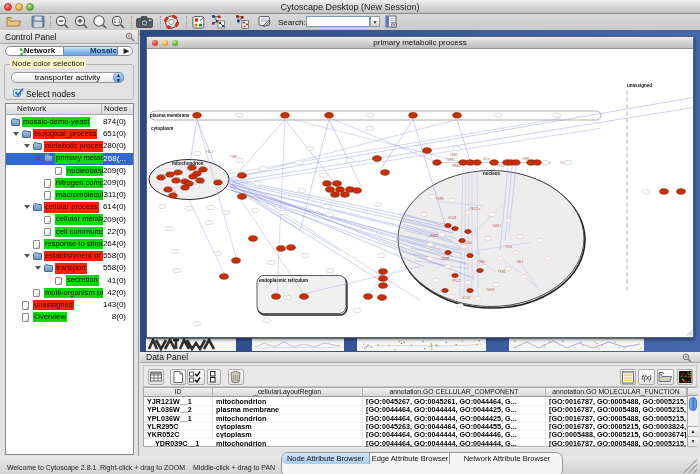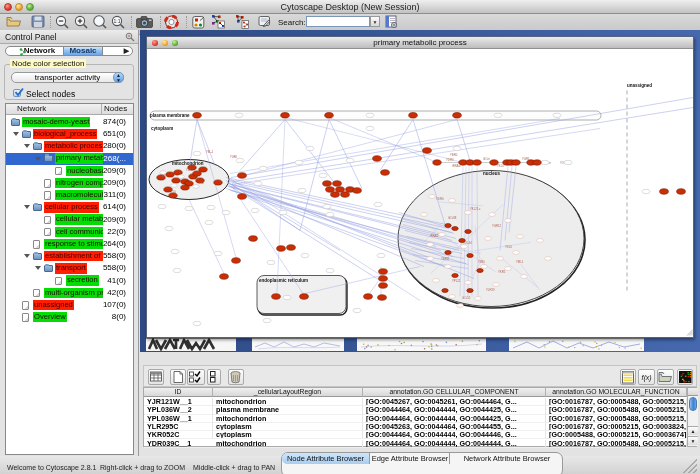--- a/index.html
+++ b/index.html
@@ -12,21 +12,21 @@
 #titlebar .t3{left:26px;background:radial-gradient(circle at 35% 30%,#c8f0a0,#5eb233 60%,#3c8718);border:0.5px solid #57993a}
 #wtitle{width:100%;text-align:center;font-size:9px;color:#222;line-height:14px}
 
 #toolbar{left:0;top:14px;width:700px;height:21px;background:linear-gradient(#d9d9d9,#c6c6c6);border-bottom:1px solid #9a9a9a}
 .sep{position:absolute;top:2px;height:12px;width:0;border-left:1px dotted #999}
 
 #cp{left:0;top:30px;width:139px;height:426px;background:#e3e3e3;border-right:1px solid #9a9a9a}
 #cptitle{left:0;top:0;width:138px;height:14px;background:linear-gradient(#ececec,#d2d2d2);border-bottom:1px solid #aaa;font-size:8.5px;color:#111;line-height:14px;padding-left:5px}
 #tabs{left:5px;top:16px;width:128px;height:10px;background:#fff;border:1px solid #8a8a8a;border-radius:6px;font-size:8px;font-weight:bold}
 #tabnet{left:0;top:0;width:57px;height:8px;line-height:8px;text-align:center;color:#111;padding-left:10px}
-#tabmos{left:57px;top:0;width:40px;height:8px;line-height:8px;text-align:center;color:#1a3a66;background:linear-gradient(#cfe6fb,#8fbef2 50%,#6ba6e8);border-left:1px solid #8a8a8a;border-right:1px solid #8a8a8a}
+#tabmos{left:57px;top:0;width:55px;height:8px;line-height:8px;text-align:right;color:#1a3a66;background:linear-gradient(#cfe6fb,#8fbef2 50%,#6ba6e8);border-left:1px solid #8a8a8a;border-right:1px solid #8a8a8a}
 #tabarr{left:113px;top:0;width:15px;height:8px;line-height:8px;text-align:center;color:#222;font-size:7px}
 #gbox{left:4px;top:34px;width:130px;height:36px;border:1px solid #b6b6b6;border-radius:3px}
 #gboxlab{left:10px;top:29px;background:#fef9c3;padding:0 2px;font-size:8px;color:#111}
 #combo{left:11px;top:42px;width:113px;height:11px;background:linear-gradient(#fff,#e8e8e8);border:1px solid #999;border-radius:5px;font-size:8px;line-height:10px;text-align:center;color:#000}
 #combobtn{left:113px;top:42px;width:11px;height:11px;background:linear-gradient(#b7d9f8,#5e9ce6);border:1px solid #7799bb;border-radius:5px;font-size:5px;color:#123;text-align:center;line-height:5px}
 #cbx{left:13px;top:59px;width:8px;height:8px;background:linear-gradient(#eaf4fe,#b8d9f6);border:1px solid #6f96c0;border-radius:2px;color:#1c4f8a;font-size:9px;line-height:8px;font-weight:bold;text-align:center}
 #cbxlab{left:26px;top:59px;font-size:8.5px;color:#000}
 #treebox{left:5px;top:73px;width:129px;height:352px;background:#fff;border:1px solid #888}
 #treehead{left:0;top:0;width:127px;height:11px;background:linear-gradient(#f2f2f2,#dcdcdc);border-bottom:1px solid #aaa;font-size:8px;color:#111}
 .tr{position:absolute;width:127px;height:12.2px;font-size:7.6px;line-height:12px;white-space:nowrap}
@@ -269,21 +269,21 @@
           <span class="cnt" style="color:#000">41(0)</span>
         </div>
         <div class="tr" style="left:0;top:182.79999999999995px">
           <div class="page" style="left:27px"></div>
           <div class="lab lgreen" style="left:38px;max-width:59px">multi-organism pro</div>
           <span class="cnt" style="color:#000">42(0)</span>
         </div>
         <div class="tr" style="left:0;top:194.99999999999994px">
           <div class="page" style="left:16px"></div>
           <div class="lab lred" style="left:27px;max-width:70px">unassigned</div>
-          <span class="cnt" style="color:#000">107(0)</span>
+          <span class="cnt" style="color:#000">143(0)</span>
         </div>
         <div class="tr" style="left:0;top:207.19999999999993px">
           <div class="page" style="left:16px"></div>
           <div class="lab lgreen" style="left:27px;max-width:70px">Overview</div>
           <span class="cnt" style="color:#000">8(0)</span>
         </div>
       </div>
     </div>
 <div class="abs" id="mdi">
       <div class="abs" style="left:6px;top:308px;width:90px;height:13px;background:#f6f6f6;border-top:1px solid #888"></div>
@@ -600,20 +600,25 @@
           <ellipse cx="430" cy="244" rx="3.4" ry="1.9" fill="#fff" stroke="#d8ab9b" stroke-width="0.45"></ellipse>
           <ellipse cx="540" cy="240" rx="3.4" ry="1.9" fill="#fff" stroke="#d8ab9b" stroke-width="0.45"></ellipse>
           <ellipse cx="548" cy="258" rx="3.4" ry="1.9" fill="#fff" stroke="#d8ab9b" stroke-width="0.45"></ellipse>
           <ellipse cx="524" cy="276" rx="3.4" ry="1.9" fill="#fff" stroke="#d8ab9b" stroke-width="0.45"></ellipse>
           <ellipse cx="460" cy="305" rx="3.4" ry="1.9" fill="#fff" stroke="#d8ab9b" stroke-width="0.45"></ellipse>
           <path d="M687 335 L693 329 M689 335 L693 331 M691 335 L693 333" stroke="#999" stroke-width="0.7"></path>
         </svg>
       </div>
     </div>
 <div class="abs" id="dp">
+      <div class="abs" id="dptitle">Data Panel<svg style="position:absolute;right:8px;top:1px" width="10" height="10" viewBox="0 0 10 10">
+          <circle cx="4" cy="4" r="2.8" fill="none" stroke="#777" stroke-width="1"></circle>
+          <line x1="6" y1="6" x2="9" y2="9" stroke="#777" stroke-width="1.2"></line>
+          <rect x="2.8" y="2.8" width="2.4" height="2.4" fill="#b99"></rect>
+        </svg></div>
       <div class="abs" id="dptools">
         <div class="dbtn" style="left:4px;width:16px"><svg width="14" height="14" viewBox="0 0 14 14">
             <rect x="1.5" y="2" width="11" height="9" fill="#fff" stroke="#444" stroke-width="0.8"></rect>
             <path d="M1.5 5 H12.5 M1.5 8 H12.5 M5 2 V11 M9 2 V11" stroke="#444" stroke-width="0.7"></path>
             <rect x="1.5" y="2" width="11" height="2.2" fill="#888"></rect>
           </svg></div>
         <div class="dbtn" style="left:26px;width:16px"><svg width="14" height="14" viewBox="0 0 14 14">
             <path d="M3 1.5 H9 L11.5 4 V12.5 H3 Z" fill="#fff" stroke="#444" stroke-width="0.8"></path>
             <path d="M9 1.5 V4 H11.5" fill="none" stroke="#444" stroke-width="0.7"></path>
           </svg></div>
@@ -683,21 +688,21 @@
         <div class="td" style="left:219px;top:26.6px;width:183px">[GO:0044464, GO:0044444, GO:0044425, G...</div>
         <div class="td" style="left:402px;top:26.6px;width:141px">[GO:0016787, GO:0005488, GO:0005215, G...</div>
         <div class="td" style="left:0px;top:34.900000000000006px;width:69px">YLR295C</div>
         <div class="td" style="left:69px;top:34.900000000000006px;width:150px">cytoplasm</div>
         <div class="td" style="left:219px;top:34.900000000000006px;width:183px">[GO:0045263, GO:0044464, GO:0044455, G...</div>
         <div class="td" style="left:402px;top:34.900000000000006px;width:141px">[GO:0016787, GO:0005215, GO:0003824, G...</div>
         <div class="td" style="left:0px;top:43.2px;width:69px">YKR052C</div>
         <div class="td" style="left:69px;top:43.2px;width:150px">cytoplasm</div>
         <div class="td" style="left:219px;top:43.2px;width:183px">[GO:0044464, GO:0044444, GO:0044446, G...</div>
         <div class="td" style="left:402px;top:43.2px;width:141px">[GO:0005488, GO:0005215, GO:0003674]</div>
-        <div class="td" style="left:0px;top:51.5px;width:79px">YDR039C__1</div>
+        <div class="td" style="left:8px;top:51.5px;width:79px">YDR039C__1</div>
         <div class="td" style="left:69px;top:51.5px;width:150px">mitochondrion</div>
         <div class="td" style="left:219px;top:51.5px;width:183px">[GO:0044464, GO:0044444, GO:0044444, G...</div>
         <div class="td" style="left:402px;top:51.5px;width:141px">[GO:0016787, GO:0005488, GO:0005215, G...</div>
         <div style="position:absolute;left:543px;top:0;width:11px;height:58px;border-left:1px solid #aaa;background:#f2f2f2">
 <div style="position:absolute;left:0;top:0;width:10px;height:8px;background:linear-gradient(#f0f0f0,#d8d8d8);border-bottom:1px solid #999"></div>
 <div style="position:absolute;left:1px;top:9px;width:8px;height:14px;background:linear-gradient(90deg,#8fc0f2,#3e7fd0 55%,#6aa6e8);border:1px solid #4a79b0;border-radius:4px"></div>
 <div style="position:absolute;left:0;top:38px;width:10px;height:9px;background:linear-gradient(#fdfdfd,#ddd);border-top:1px solid #aaa;font-size:5px;text-align:center;line-height:9px;color:#222">▲</div>
 <div style="position:absolute;left:0;top:48px;width:10px;height:9px;background:linear-gradient(#fdfdfd,#ddd);border-top:1px solid #aaa;font-size:5px;text-align:center;line-height:9px;color:#222">▼</div>
 </div>
       </div>

